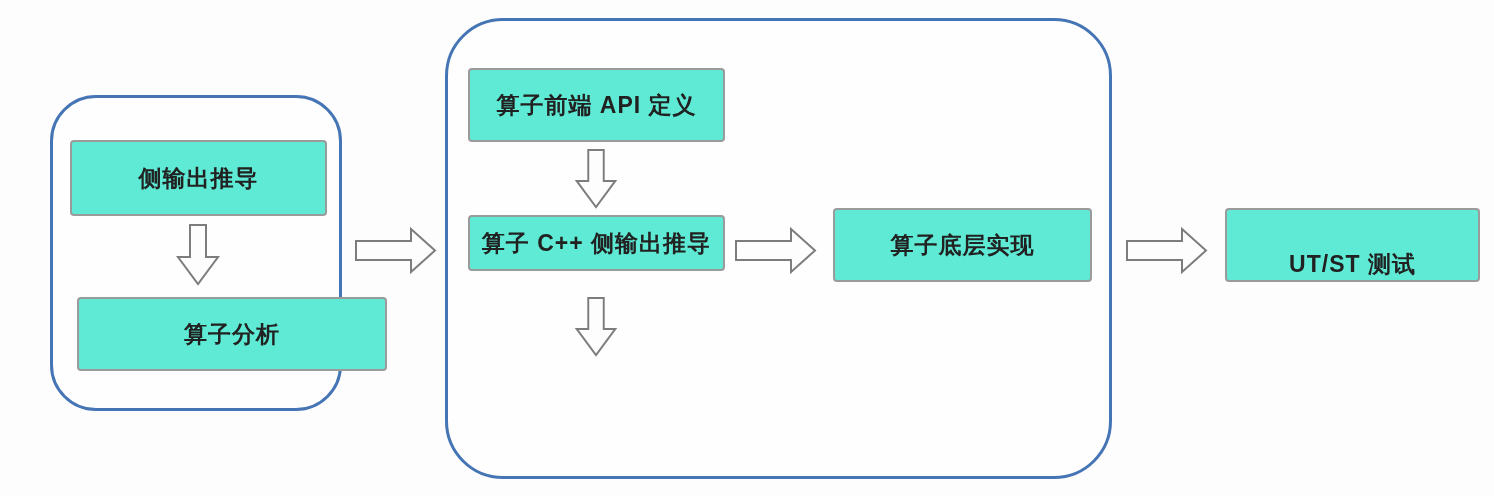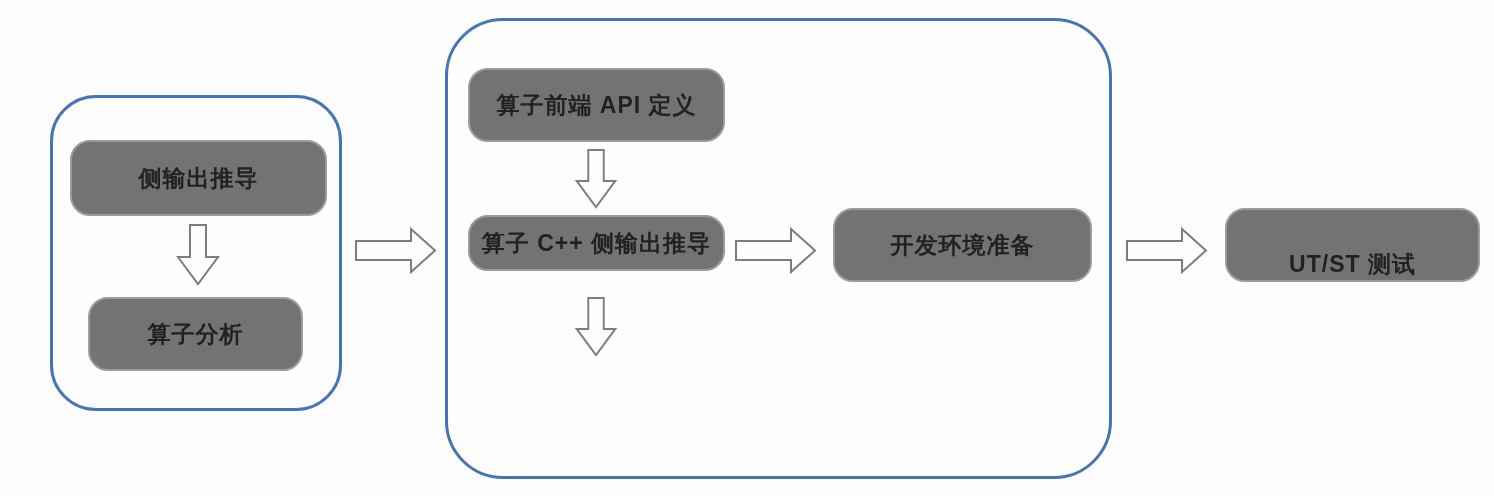--- a/index.html
+++ b/index.html
@@ -14,44 +14,44 @@
   }
   .group {
     position: absolute;
     border: 3px solid #4575b5;
     background: #fefefe;
   }
   .group-left   { left: 50px;  top: 95px; width: 292px; height: 316px; border-radius: 46px; }
   .group-middle { left: 445px; top: 18px; width: 667px; height: 461px; border-radius: 58px; }
   .node {
     position: absolute;
-    background: #737373;
+    background: #5eead4;
     border: 2px solid #9b9b9b;
-    border-radius: 20px;
+    border-radius: 4px;
     display: flex;
     align-items: center;
     justify-content: center;
   }
   .node .label {
     font-size: 23px;
     font-weight: 700;
     color: #212121;
     letter-spacing: 1px;
     white-space: nowrap;
   }
   .arrow { position: absolute; }
   .arrow polygon {
     fill: #fdfdfd;
     stroke: #7d7d7d;
     stroke-width: 2;
     stroke-linejoin: miter;
   }
   
   .n-prep   { left: 70px;   top: 140px; width: 257px; height: 76px; }
-  .n-ana    { left: 88px;   top: 297px; width: 215px; height: 74px; }
+  .n-ana    { left: 77px;   top: 297px; width: 310px; height: 74px; }
   .n-api    { left: 468px;  top: 68px;  width: 257px; height: 74px; }
   .n-cpp    { left: 468px;  top: 215px; width: 257px; height: 56px; }
   .n-low    { left: 468px;  top: 368px; width: 257px; height: 75px; }
   .n-back   { left: 833px;  top: 208px; width: 259px; height: 74px; }
   .n-utst   { left: 1225px; top: 208px; width: 255px; height: 74px; align-items: flex-end; }
   
   .a-down1  { left: 176px;  top: 224px; }
   .a-down2  { left: 574px;  top: 149px; }
   .a-down3  { left: 574px;  top: 297px; }
   .a-right1 { left: 355px;  top: 227px; }
@@ -73,21 +73,21 @@
     <span class="label">算子分析</span>
   </div>
 
   <div class="node n-api">
     <span class="label">算子前端 API 定义</span>
   </div>
   <div class="node n-cpp">
     <span class="label">算子 C++ 侧输出推导</span>
   </div>
   <div class="node n-back">
-    <span class="label">开发环境准备</span>
+    <span class="label">算子底层实现</span>
   </div>
 
   <div class="node n-utst">
     <span class="label">UT/ST 测试</span>
   </div>
 
   <svg class="arrow a-down1" width="44" height="62" viewBox="0 0 44 62">
     <polygon points="14,1 30,1 30,33 42,33 22,60 2,33 14,33"></polygon>
   </svg>
   <svg class="arrow a-down2" width="44" height="60" viewBox="0 0 44 62">

